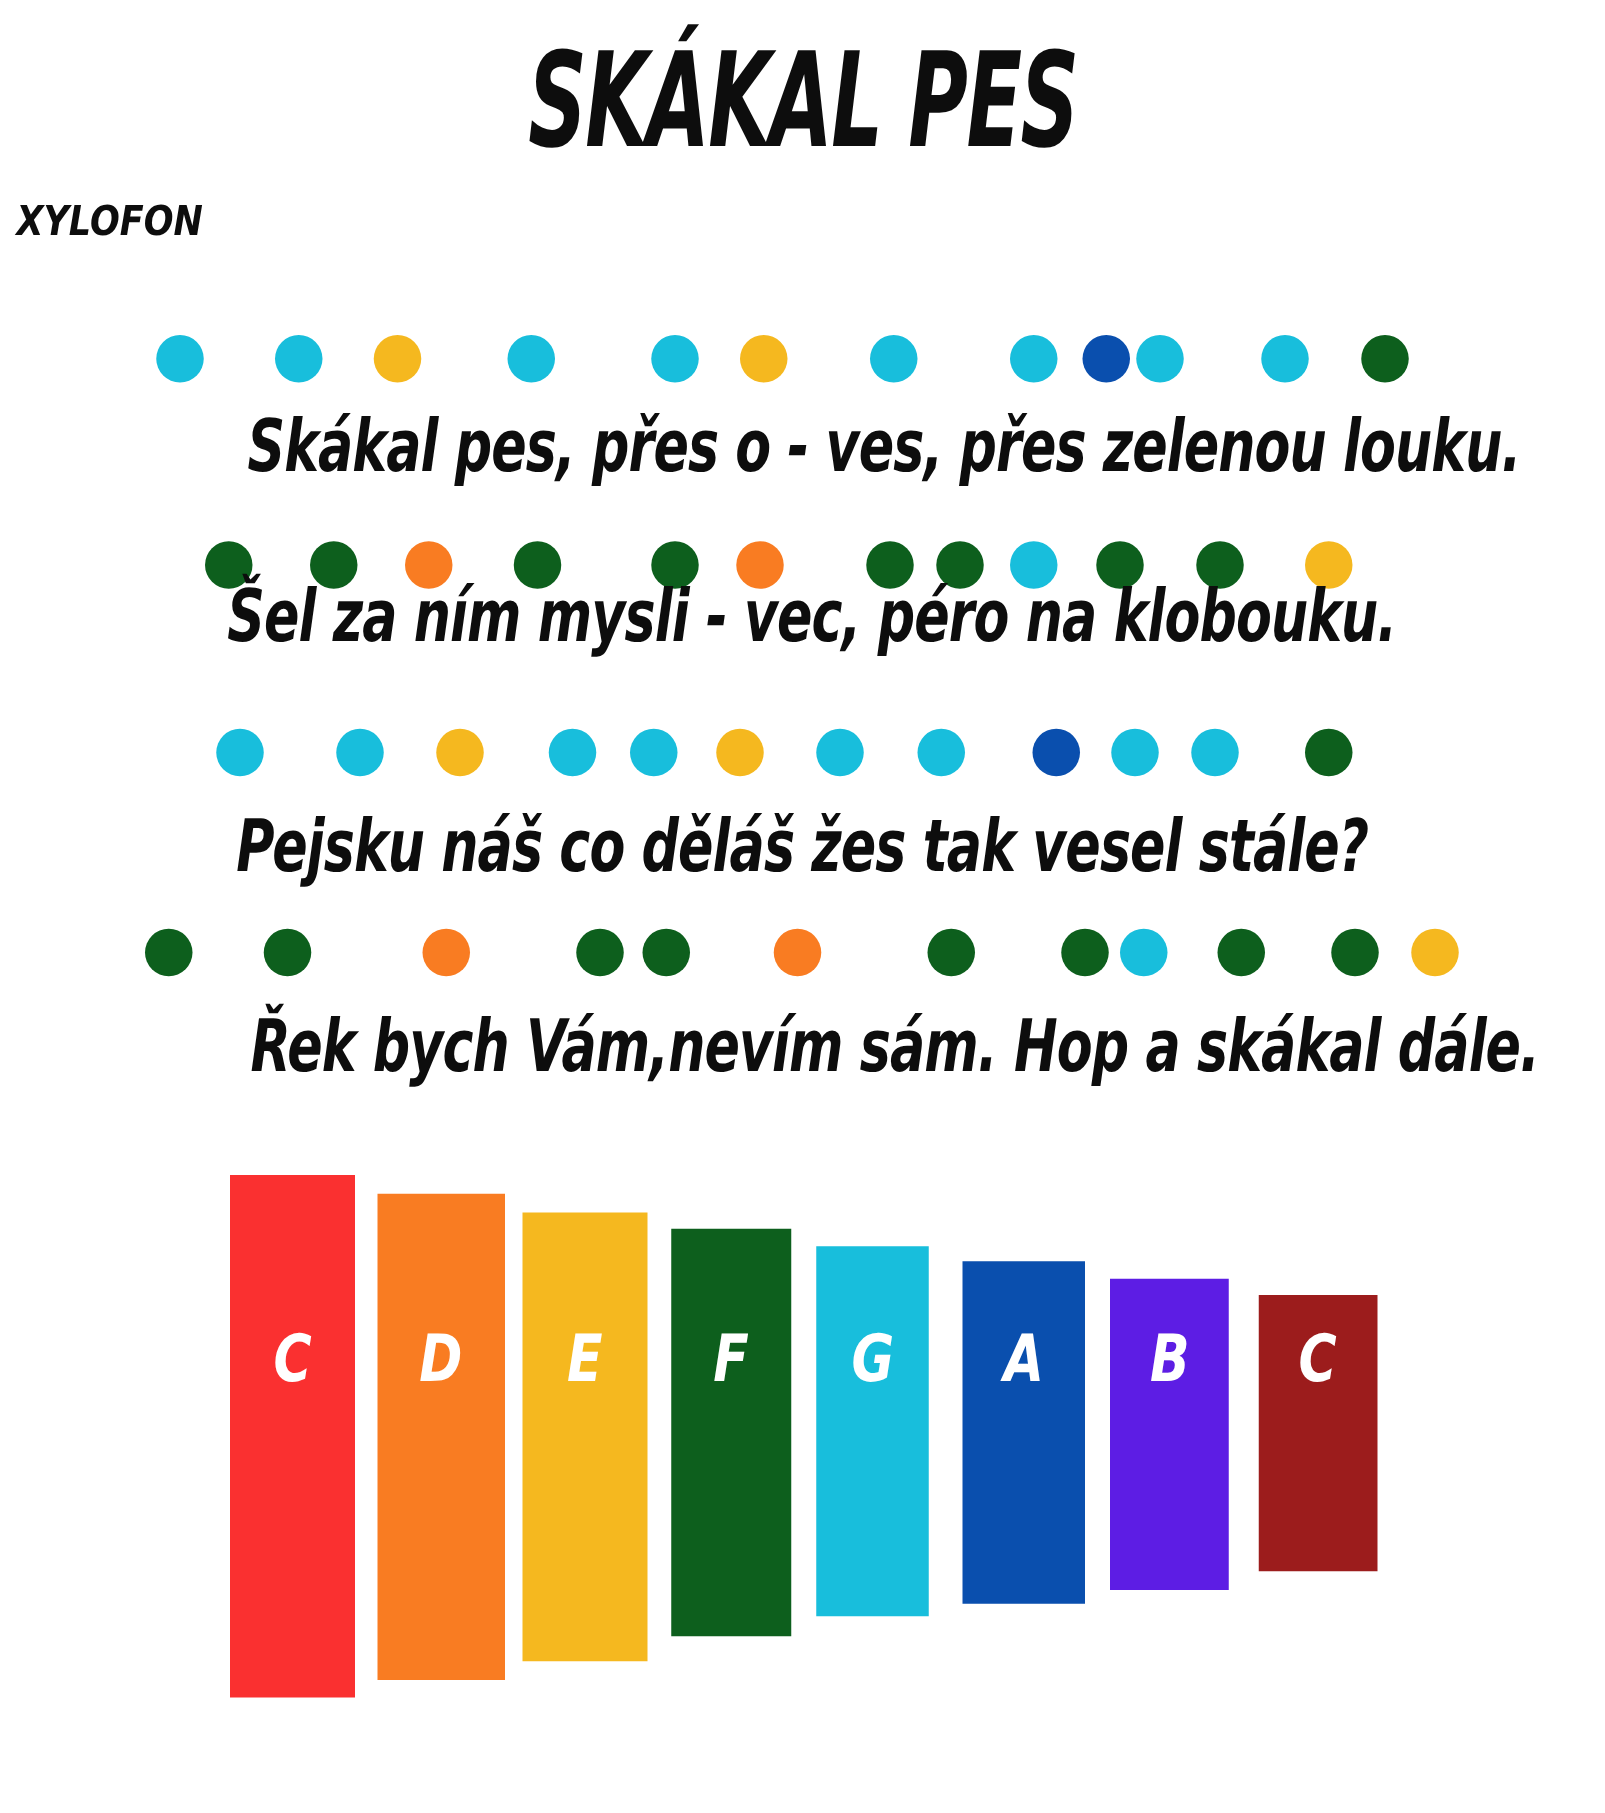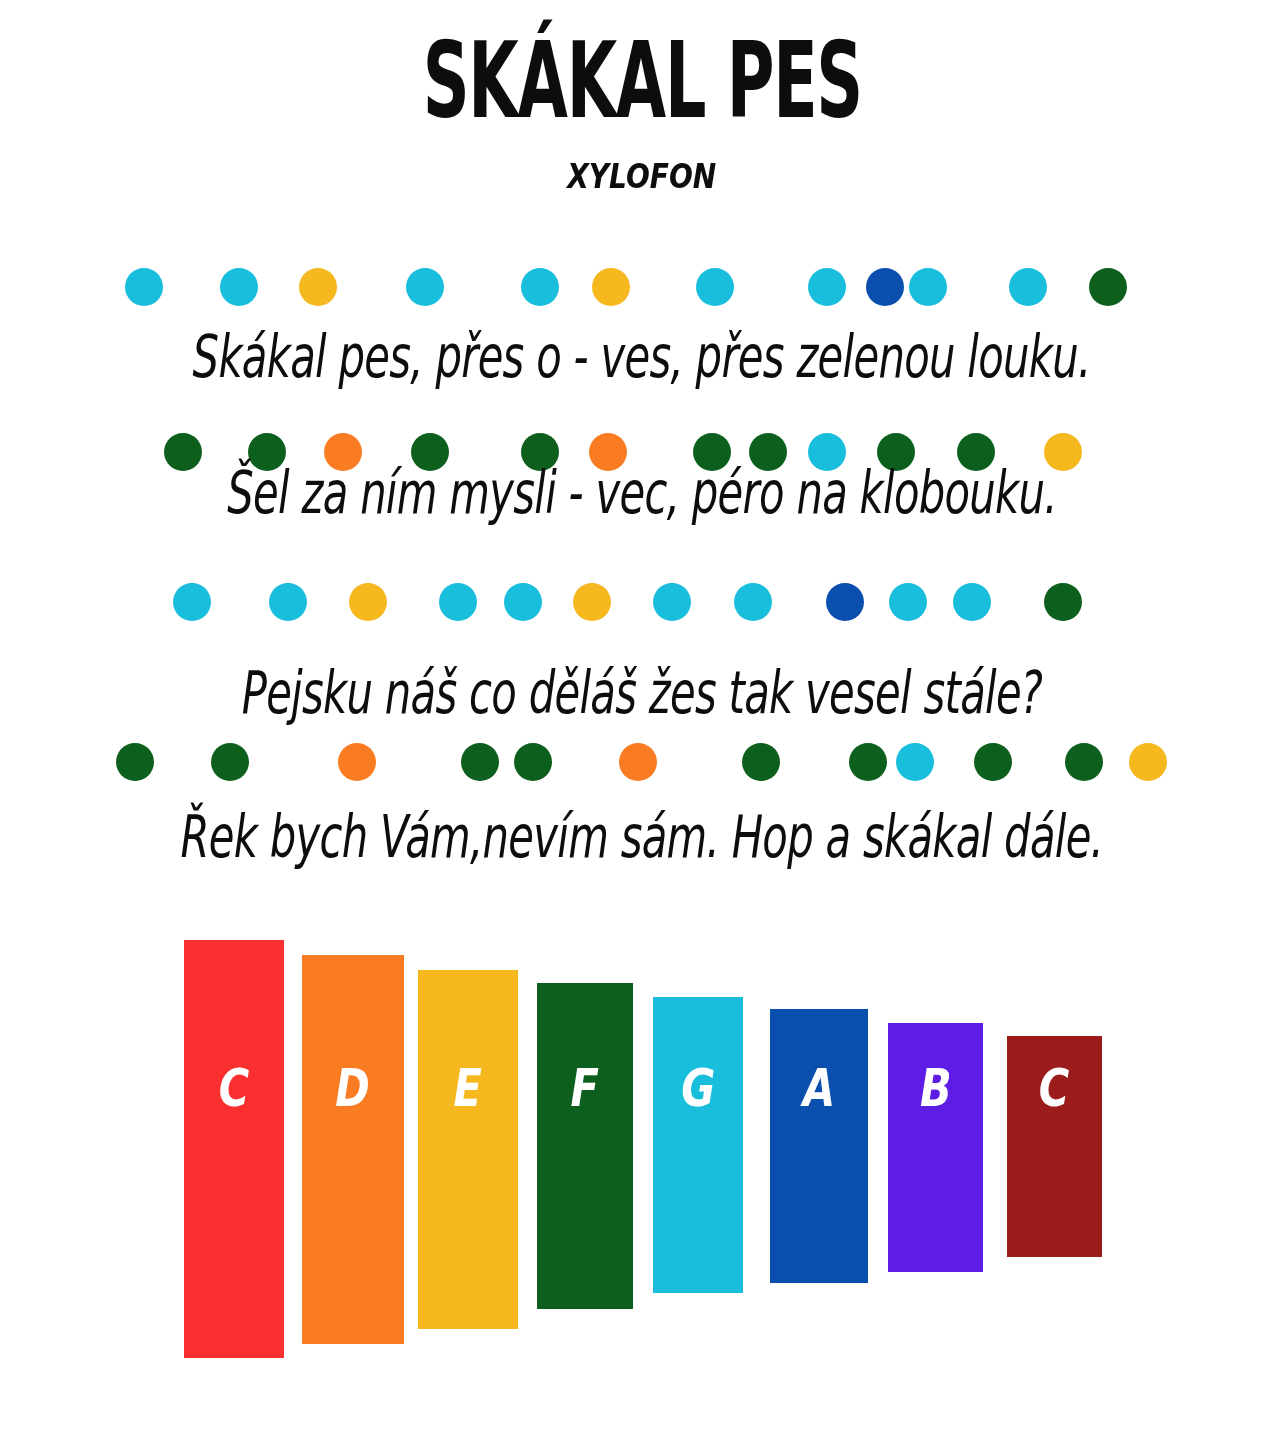--- a/index.html
+++ b/index.html
@@ -2,34 +2,34 @@
 <html><head>
 <meta charset="utf-8">
 <style>
   html,body{margin:0;padding:0;background:#ffffff;}
   .stage{
     position:relative;width:1284px;height:1450px;background:#ffffff;overflow:hidden;
     font-family:"DejaVu Sans",sans-serif;color:#0d0d0d;
   }
   .title{
     position:absolute;top:26px;left:0;width:100%;text-align:center;margin:0;
-    font-size:105px;font-weight:bold;line-height:1.05;letter-spacing:-2px;
+    font-size:105px;font-weight:bold;font-style:italic;line-height:1.05;letter-spacing:-2px;
   }
   .subtitle{
-    position:absolute;top:160px;left:0;width:100%;text-align:center;margin:0;
+    position:absolute;top:160px;left:0;width:100%;text-align:left;margin:0;
     font-size:33px;font-weight:bold;font-style:italic;line-height:1;
   }
   .squish{display:inline-block;transform:scaleX(0.62);transform-origin:50% 50%;white-space:nowrap;}
   .squish.sub{transform:scaleX(0.85);}
   .dot{
     position:absolute;width:38px;height:38px;border-radius:50%;
   }
   .lyric{
     position:absolute;left:0;width:100%;text-align:center;margin:0;
-    font-size:58px;font-weight:normal;font-style:italic;line-height:1;letter-spacing:-1px;
+    font-size:58px;font-weight:bold;font-style:italic;line-height:1;letter-spacing:-1px;
   }
   .lyric .squish{transform:scaleX(0.72);}
   .bar{
     position:absolute;
   }
   .bar-label{
     position:absolute;left:0;width:100%;text-align:center;
     color:#ffffff;font-size:52px;font-weight:bold;font-style:italic;line-height:1;
   }
   .bar-label .squish{transform:scaleX(0.8);}
@@ -78,21 +78,21 @@
         <div class="dot" style="left: 439px; top: 583px; background: rgb(24, 190, 220);"></div>
         <div class="dot" style="left: 504px; top: 583px; background: rgb(24, 190, 220);"></div>
         <div class="dot" style="left: 573px; top: 583px; background: rgb(245, 184, 31);"></div>
         <div class="dot" style="left: 653px; top: 583px; background: rgb(24, 190, 220);"></div>
         <div class="dot" style="left: 734px; top: 583px; background: rgb(24, 190, 220);"></div>
         <div class="dot" style="left: 826px; top: 583px; background: rgb(10, 79, 174);"></div>
         <div class="dot" style="left: 889px; top: 583px; background: rgb(24, 190, 220);"></div>
         <div class="dot" style="left: 953px; top: 583px; background: rgb(24, 190, 220);"></div>
         <div class="dot" style="left: 1044px; top: 583px; background: rgb(13, 95, 29);"></div>
       </div>
-      <div class="lyric" style="top: 664px;"><span class="squish">Pejsku náš co děláš žes tak vesel stále?</span></div>
+      <div class="lyric" style="top: 648px;"><span class="squish">Pejsku náš co děláš žes tak vesel stále?</span></div>
       <div>
         <div class="dot" style="left: 116px; top: 743px; background: rgb(13, 95, 29);"></div>
         <div class="dot" style="left: 211px; top: 743px; background: rgb(13, 95, 29);"></div>
         <div class="dot" style="left: 338px; top: 743px; background: rgb(249, 124, 34);"></div>
         <div class="dot" style="left: 461px; top: 743px; background: rgb(13, 95, 29);"></div>
         <div class="dot" style="left: 514px; top: 743px; background: rgb(13, 95, 29);"></div>
         <div class="dot" style="left: 619px; top: 743px; background: rgb(249, 124, 34);"></div>
         <div class="dot" style="left: 742px; top: 743px; background: rgb(13, 95, 29);"></div>
         <div class="dot" style="left: 849px; top: 743px; background: rgb(13, 95, 29);"></div>
         <div class="dot" style="left: 896px; top: 743px; background: rgb(24, 190, 220);"></div>

